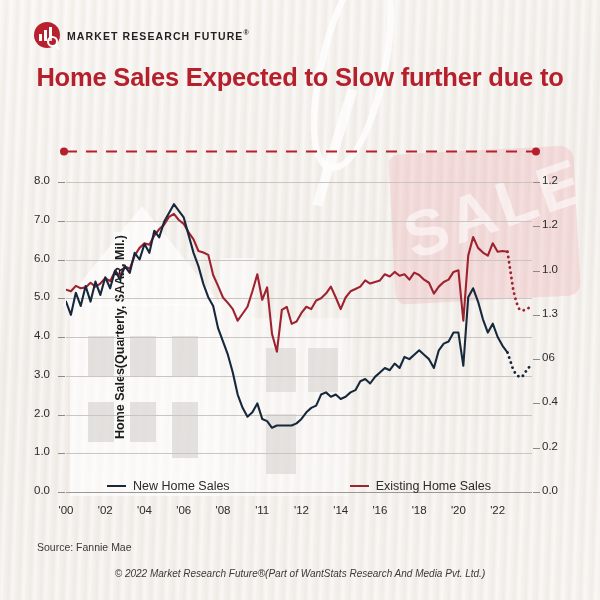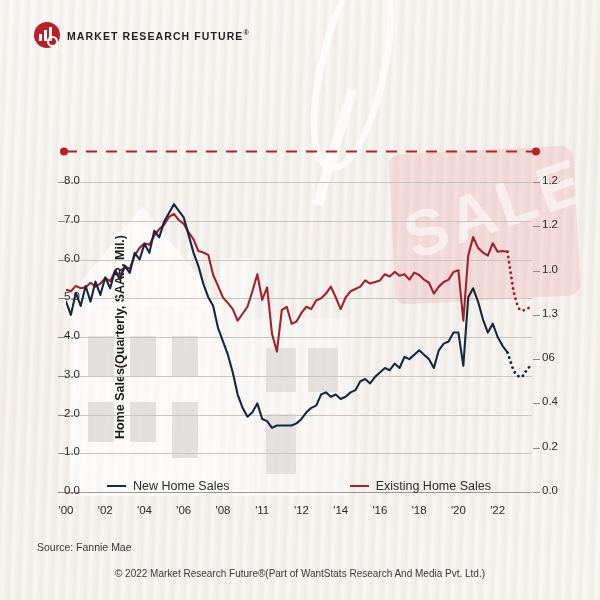--- a/index.html
+++ b/index.html
@@ -118,21 +118,21 @@
   .gridline {
     position: absolute; left: 0; width: 100%;
     height: 1px; background: #c9c6c2;
   }
   .axis-line { position:absolute; left:0; width:100%; height:1px; background:#9a9794; }
 
   .ytick-l, .ytick-r {
     position: absolute; font-size: 11.5px; color: #2b2b2b;
     white-space: nowrap;
   }
-  .ytick-l { right: 452px; text-align: right; width: 40px; }
+  .ytick-l { right: 482px; text-align: right; width: 40px; }
   .ytick-r { left: 476px; text-align: left; width: 40px; }
   .tickmark-l, .tickmark-r {
     position:absolute; width:7px; height:1px; background:#8d8a87;
   }
   .tickmark-l { left:-8px; }
   .tickmark-r { right:-8px; }
 
   .xtick {
     position: absolute; top: 322px;
     font-size: 11.5px; color: #2b2b2b;
@@ -157,21 +157,21 @@
   .legend-item { display:flex; align-items:center; gap:7px; white-space:nowrap; }
   .legend-swatch { display:block; width:19px; height:2.5px; }
 
   
   #source {
     position: absolute; left: 37px; top: 541px;
     font-size: 10.5px; color: #3a3a3a;
   }
   #copyright {
     position: absolute; left: 0; top: 568px; width: 600px;
-    text-align: center; font-size: 10px; color: #3a3a3a;
+    text-align: center; font-size: 10px; color: #3a3a3a; font-style: italic;
   }
 </style>
 </head>
 <body>
 
 <div id="bg-texture"></div>
 
 <div id="wm-rope"></div>
 
 <svg id="wm-house" viewBox="0 0 300 300">
@@ -205,20 +205,21 @@
         <i></i>
       </div>
     <div class="glass"></div>
   </div>
   <div id="logo-text">
     <span>MARKET RESEARCH FUTURE</span><span id="logo-reg">®</span>
   </div>
 </div>
 
 <div id="title">
+  <div>Home Sales Expected to Slow further due to</div>
 </div>
 
 <svg id="title-rule" viewBox="0 0 480 9">
   <line x1="6" y1="4.5" x2="474" y2="4.5" stroke="#b5202c" stroke-width="1.8" stroke-dasharray="11 9"></line>
   <circle cx="4" cy="4.5" r="4" fill="#b5202c"></circle>
   <circle cx="476" cy="4.5" r="4" fill="#b5202c"></circle>
 </svg>
 
 <div id="chart">
   <div id="ylabel">Home Sales(Quarterly, SAAR, Mil.)</div>

